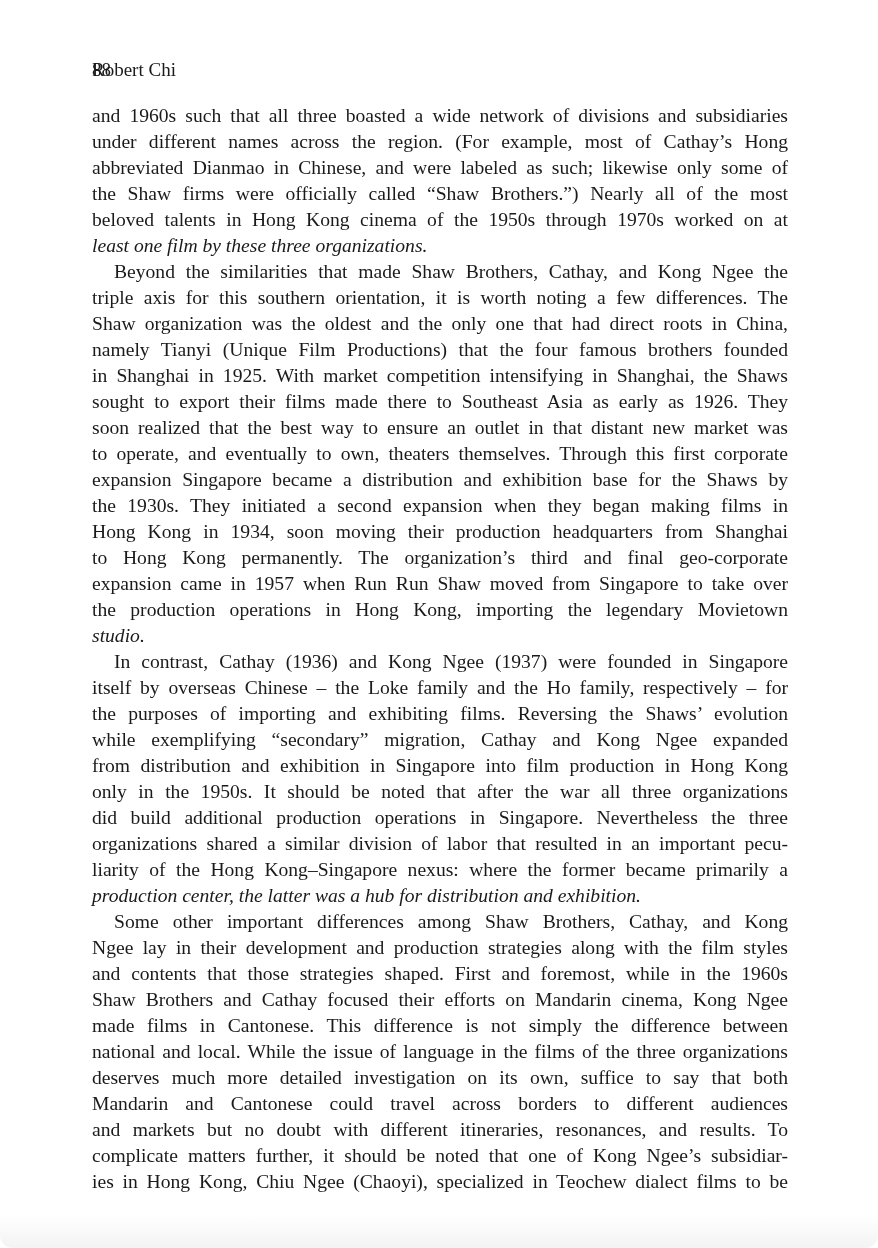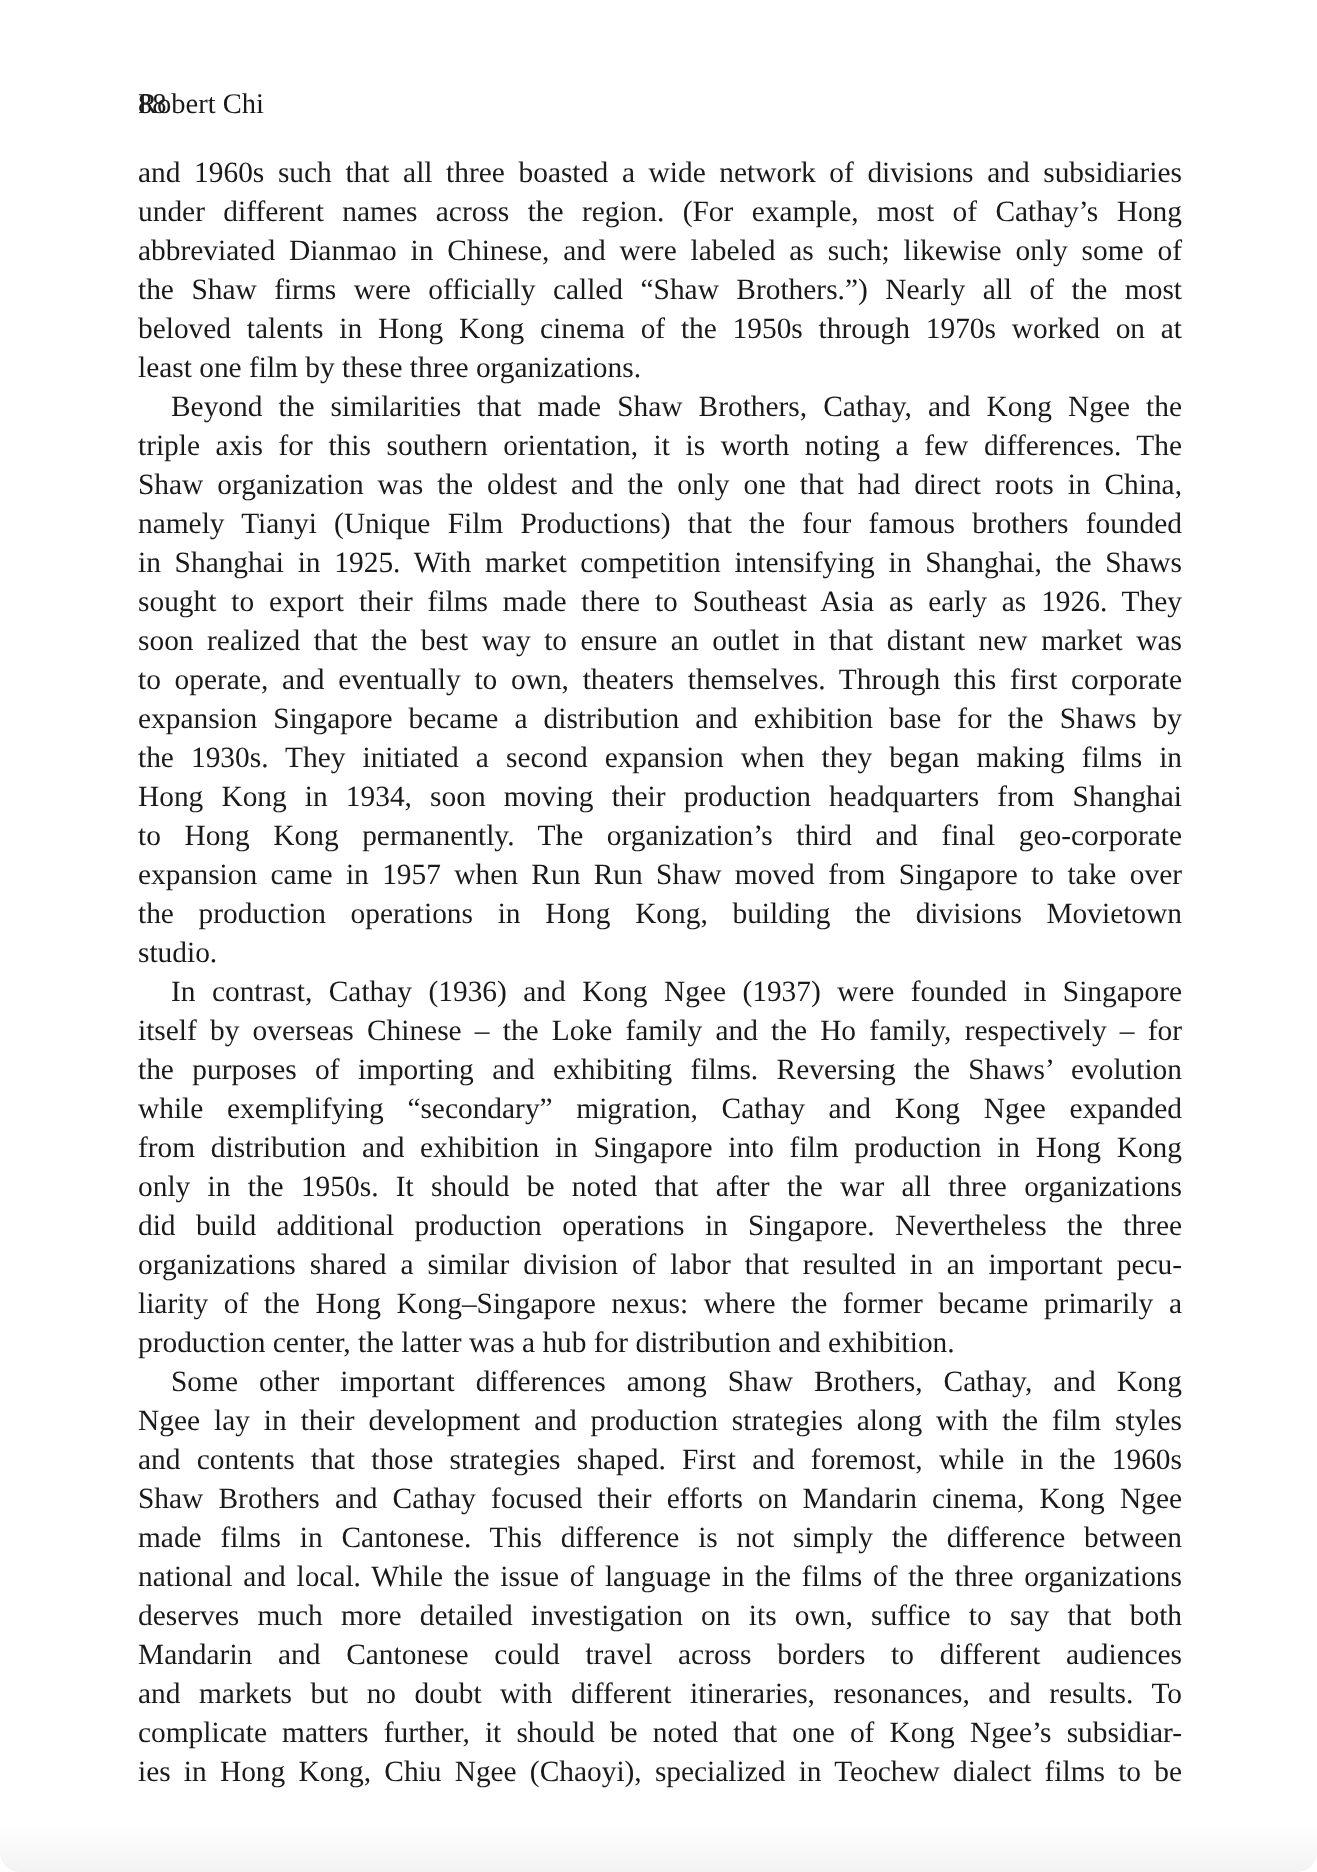--- a/index.html
+++ b/index.html
@@ -54,20 +54,21 @@
     .line {
       display: block;
       height: 26px;
       white-space: nowrap;
       text-align: justify;
       text-align-last: justify;
       overflow: visible;
     }
     .line.last {
       text-align-last: left;
+      font-style: italic;
     }
     .line.indent {
       padding-left: 22px;
     }
   </style>
 </head>
 <body>
 
 <div class="page">
 
@@ -92,21 +93,21 @@
         <span class="line">namely Tianyi (Unique Film Productions) that the four famous brothers founded</span>
         <span class="line">in Shanghai in 1925. With market competition intensifying in Shanghai, the Shaws</span>
         <span class="line">sought to export their films made there to Southeast Asia as early as 1926. They</span>
         <span class="line">soon realized that the best way to ensure an outlet in that distant new market was</span>
         <span class="line">to operate, and eventually to own, theaters themselves. Through this first corporate</span>
         <span class="line">expansion Singapore became a distribution and exhibition base for the Shaws by</span>
         <span class="line">the 1930s. They initiated a second expansion when they began making films in</span>
         <span class="line">Hong Kong in 1934, soon moving their production headquarters from Shanghai</span>
         <span class="line">to Hong Kong permanently. The organization’s third and final geo-corporate</span>
         <span class="line">expansion came in 1957 when Run Run Shaw moved from Singapore to take over</span>
-        <span class="line">the production operations in Hong Kong, building the divisions Movietown</span>
+        <span class="line">the production operations in Hong Kong, importing the legendary Movietown</span>
         <span class="line last">studio.</span>
       </div>
       <div class="paragraph">
         <span class="line indent">In contrast, Cathay (1936) and Kong Ngee (1937) were founded in Singapore</span>
         <span class="line">itself by overseas Chinese – the Loke family and the Ho family, respectively – for</span>
         <span class="line">the purposes of importing and exhibiting films. Reversing the Shaws’ evolution</span>
         <span class="line">while exemplifying “secondary” migration, Cathay and Kong Ngee expanded</span>
         <span class="line">from distribution and exhibition in Singapore into film production in Hong Kong</span>
         <span class="line">only in the 1950s. It should be noted that after the war all three organizations</span>
         <span class="line">did build additional production operations in Singapore. Nevertheless the three</span>

